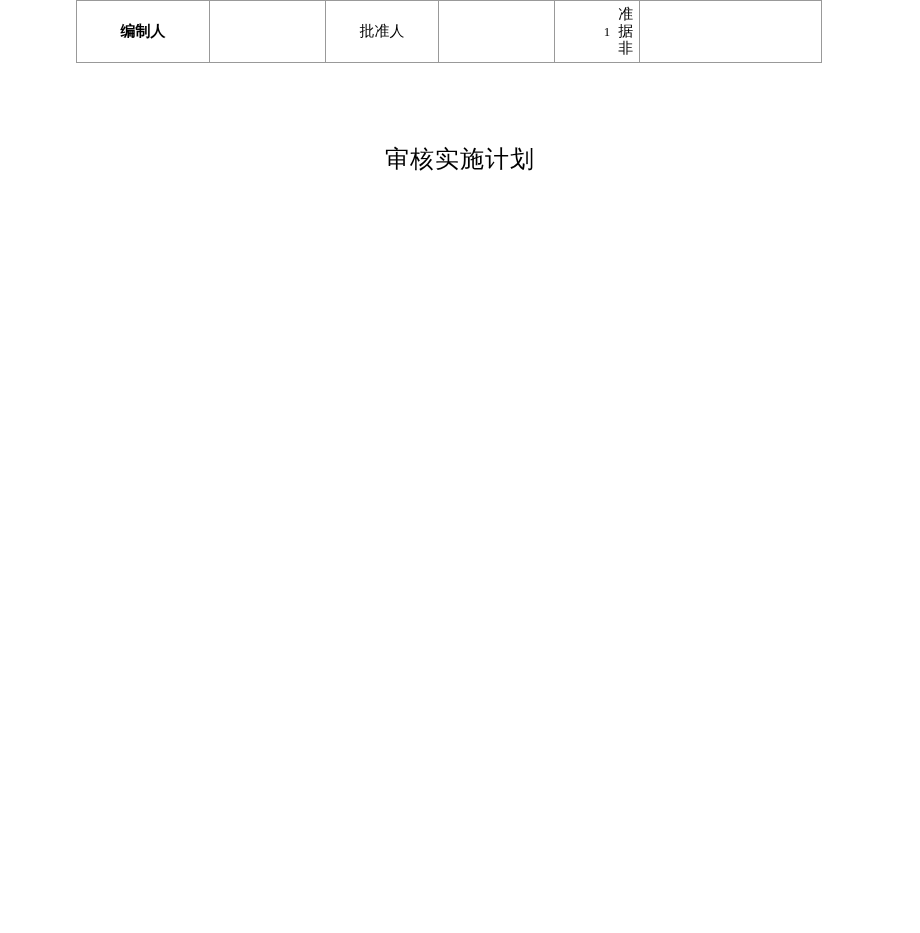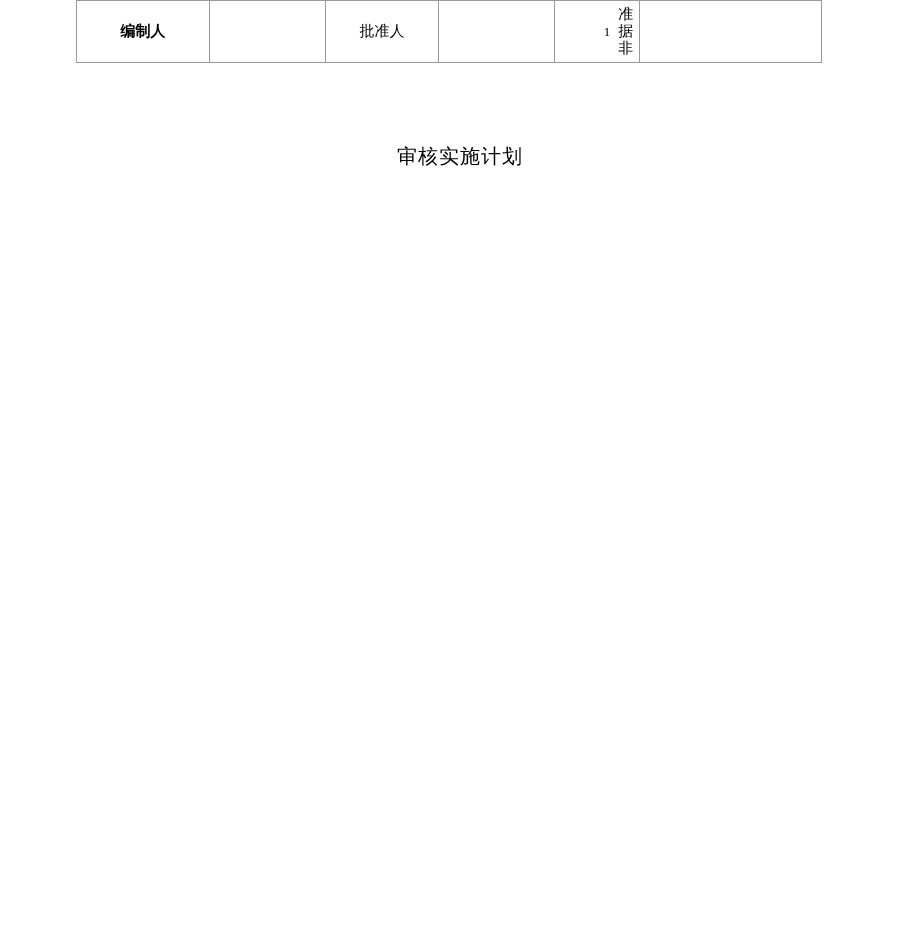--- a/index.html
+++ b/index.html
@@ -51,21 +51,21 @@
     .vertical-text {
       display: flex;
       flex-direction: column;
       line-height: 1.15;
       font-size: 15px;
       align-items: center;
     }
     .section-title {
       text-align: center;
       margin-top: 80px;
-      font-size: 20px;
+      font-size: 24px;
       font-weight: normal;
       letter-spacing: 1px;
     }
   </style>
 </head>
 <body>
 
 <div class="page-container">
   <table class="signature-table">
     <tbody>

